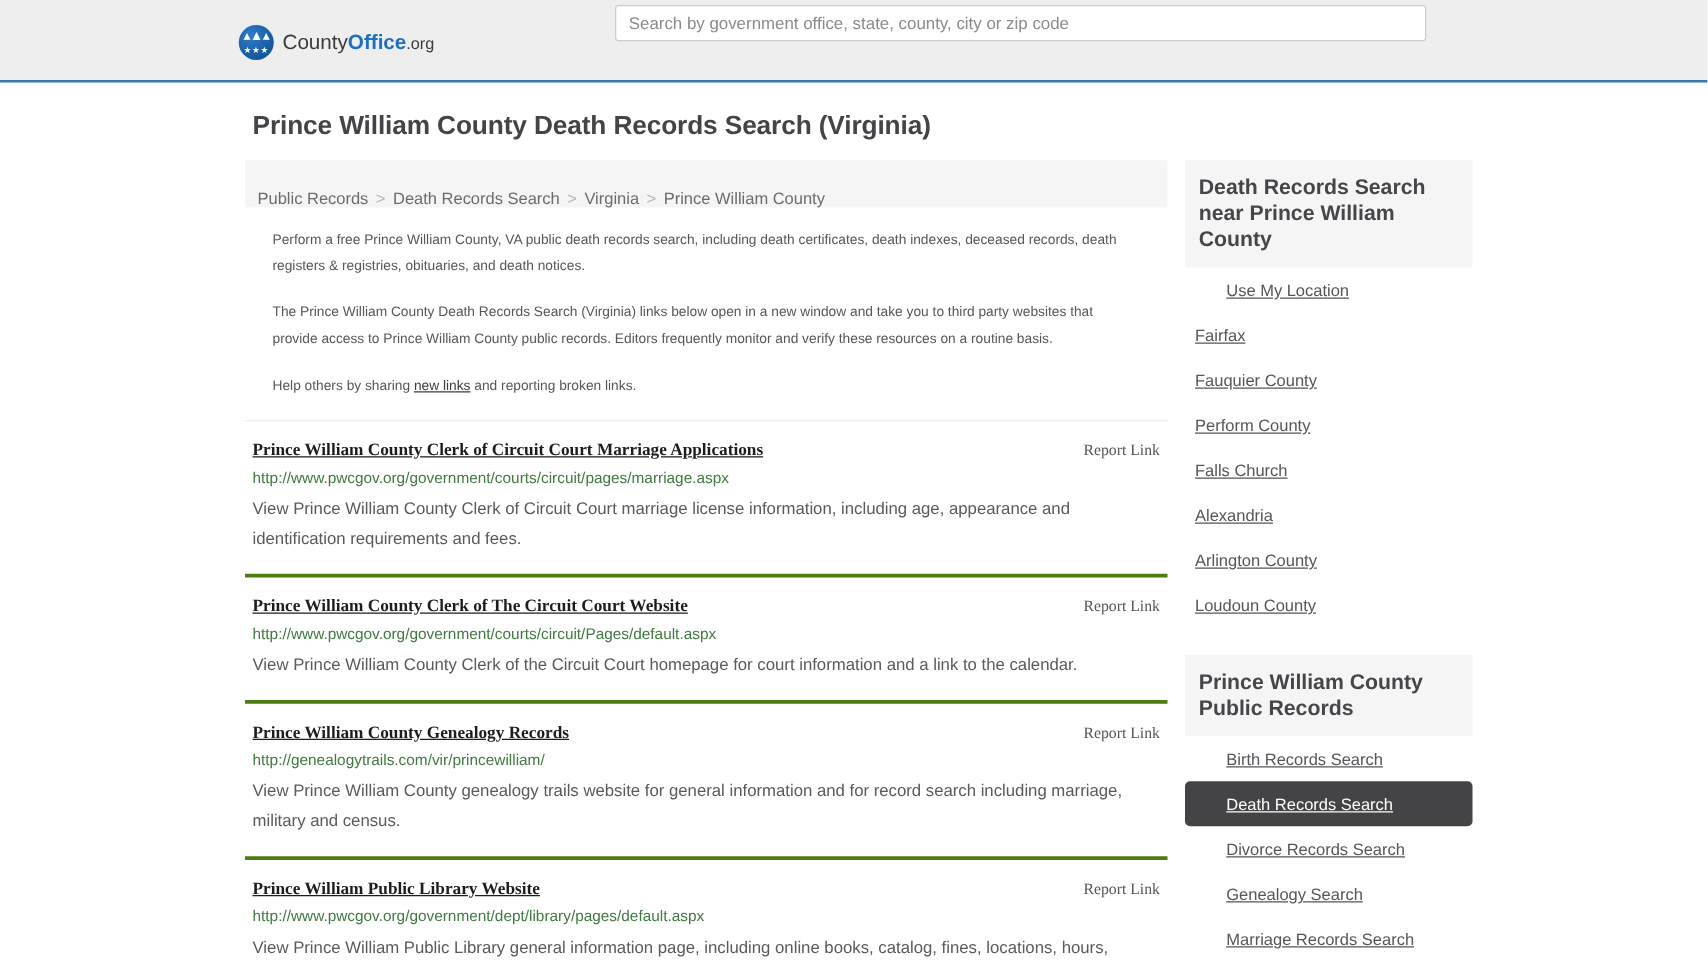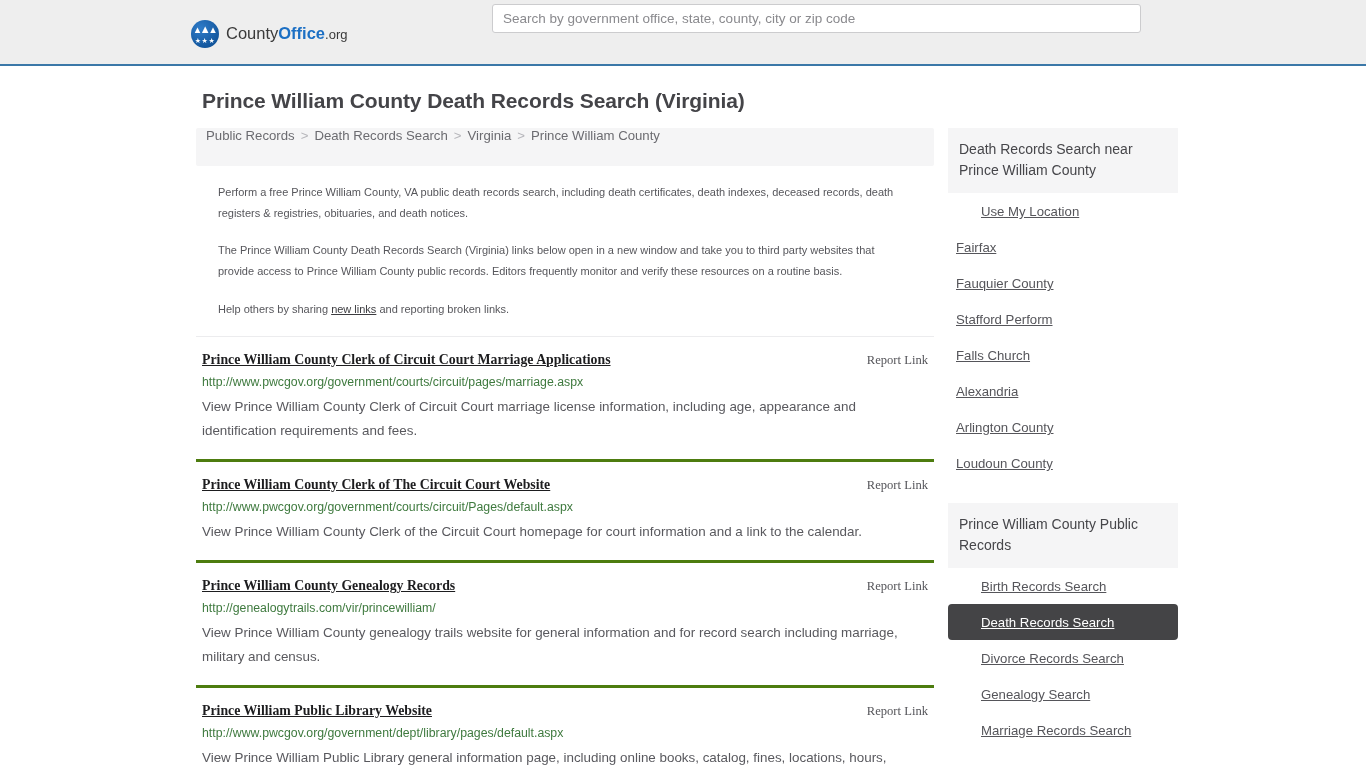--- a/index.html
+++ b/index.html
@@ -114,21 +114,21 @@
 
   .columns { display: flex; align-items: flex-start; }
   .main-col { width: 738px; flex: none; }
   .side-col { width: 230px; flex: none; margin-left: 14px; }
 
   
   .breadcrumb {
     background: #f5f5f6;
     height: 38px;
     display: flex;
-    align-items: flex-start;
+    align-items: flex-end;
     padding: 0 10px;
     font-size: 13.2px;
     color: #6b6b70;
     border-radius: 2px;
   }
   .breadcrumb a {
     color: #6b6b70;
     text-decoration: none;
   }
   .breadcrumb .sep { color: #b6b6bb; margin: 0 6px; }
@@ -194,23 +194,23 @@
     line-height: 24px;
     color: #59595e;
     max-width: 715px;
   }
 
   
   .side-panel { margin-bottom: 0; }
   .side-head {
     background: #f5f5f6;
     padding: 11px 11px 12px 11px;
-    font-size: 14px;
+    font-size: 17px;
     line-height: 21px;
-    font-weight: 400;
+    font-weight: 700;
     color: #46464a;
   }
   .side-list { margin: 0; padding: 0; list-style: none; }
   .side-list li { margin: 0; }
   .side-link {
     display: block;
     padding: 10px 4px 9px 8px;
     font-size: 13.2px;
     line-height: 17px;
     color: #55555a;
@@ -313,21 +313,21 @@
             <li>
                 <a class="side-link indent" href="#">Use My Location</a>
               </li>
             <li>
                 <a class="side-link" href="#">Fairfax</a>
               </li>
             <li>
                 <a class="side-link" href="#">Fauquier County</a>
               </li>
             <li>
-                <a class="side-link" href="#">Stafford Perform</a>
+                <a class="side-link" href="#">Perform County</a>
               </li>
             <li>
                 <a class="side-link" href="#">Falls Church</a>
               </li>
             <li>
                 <a class="side-link" href="#">Alexandria</a>
               </li>
             <li>
                 <a class="side-link" href="#">Arlington County</a>
               </li>

